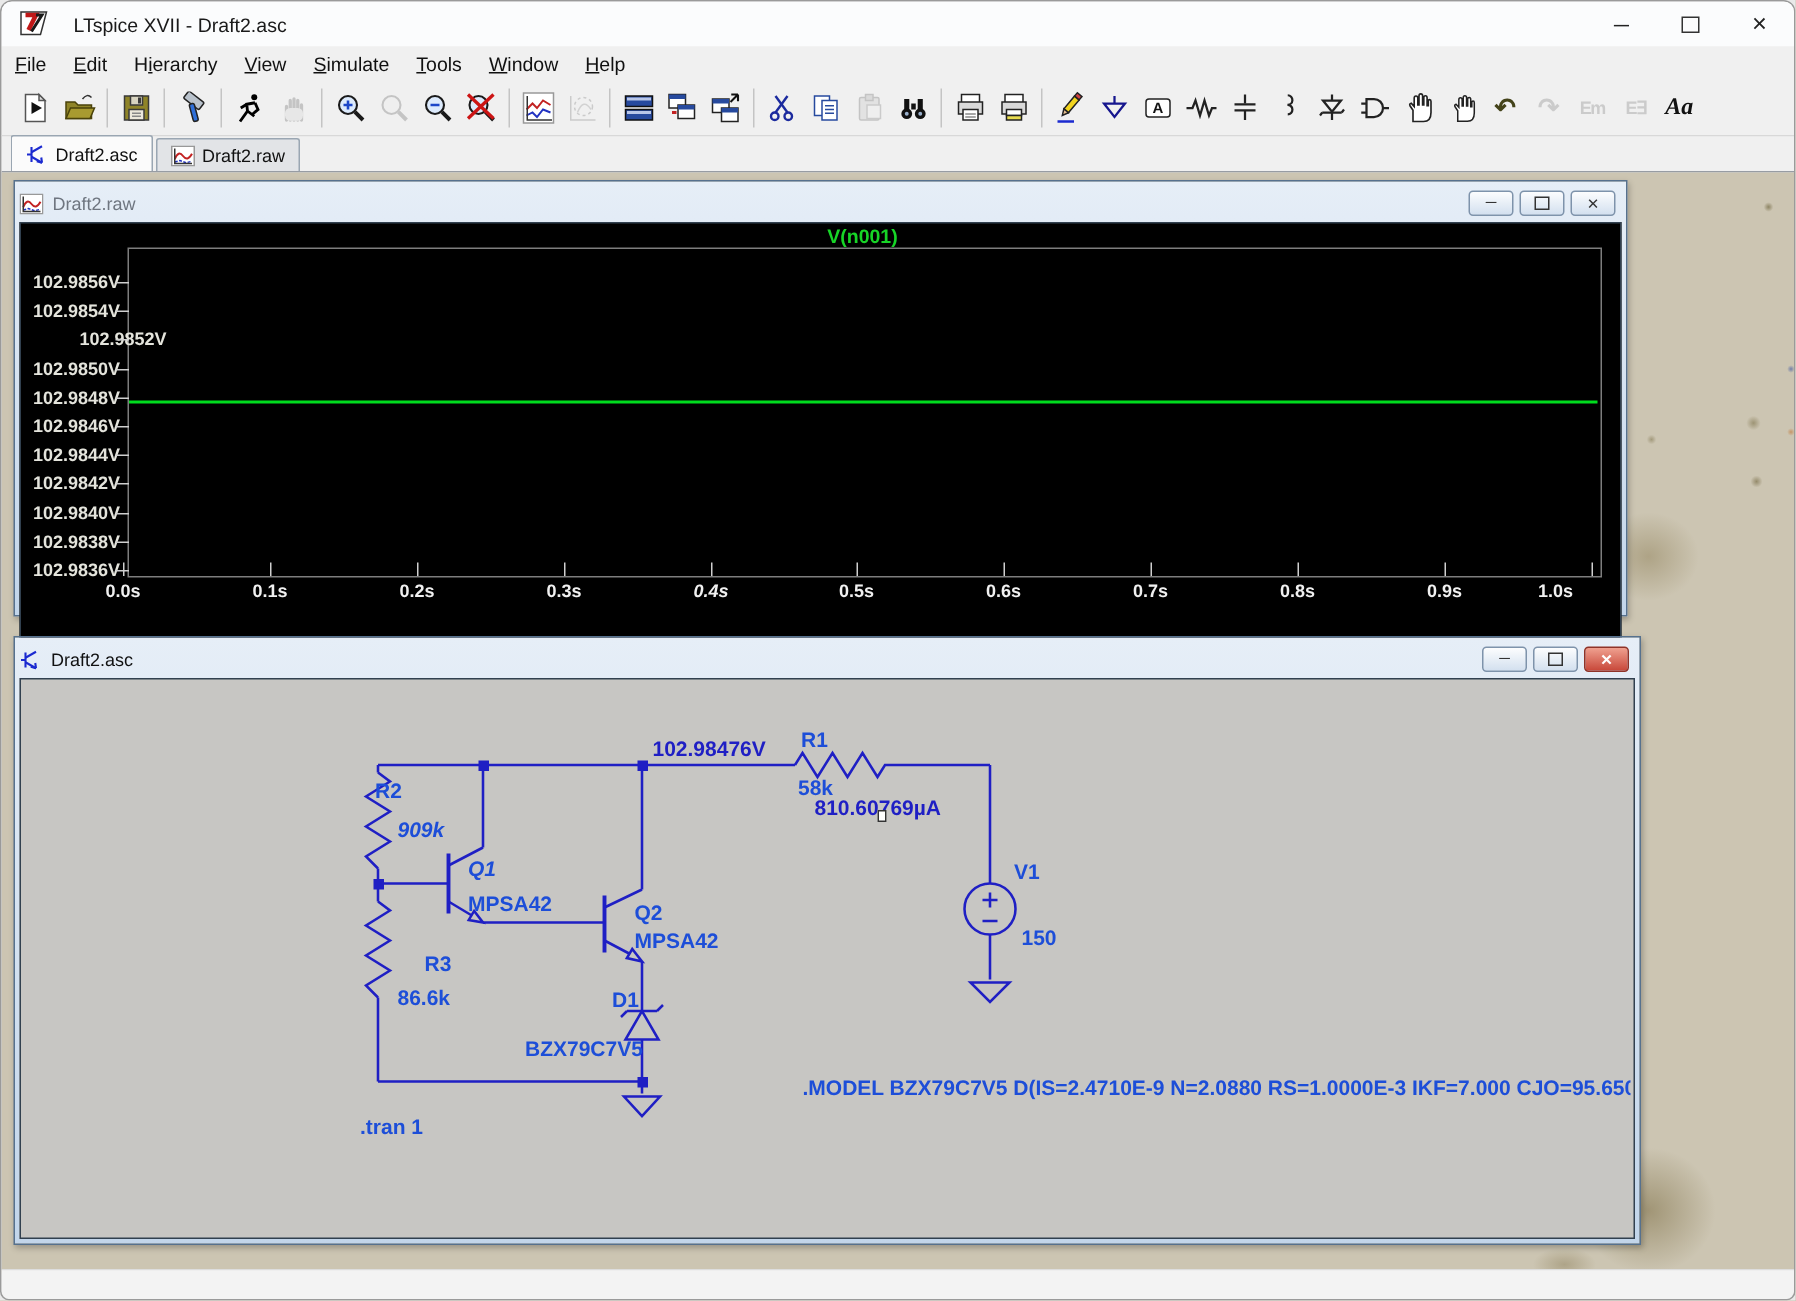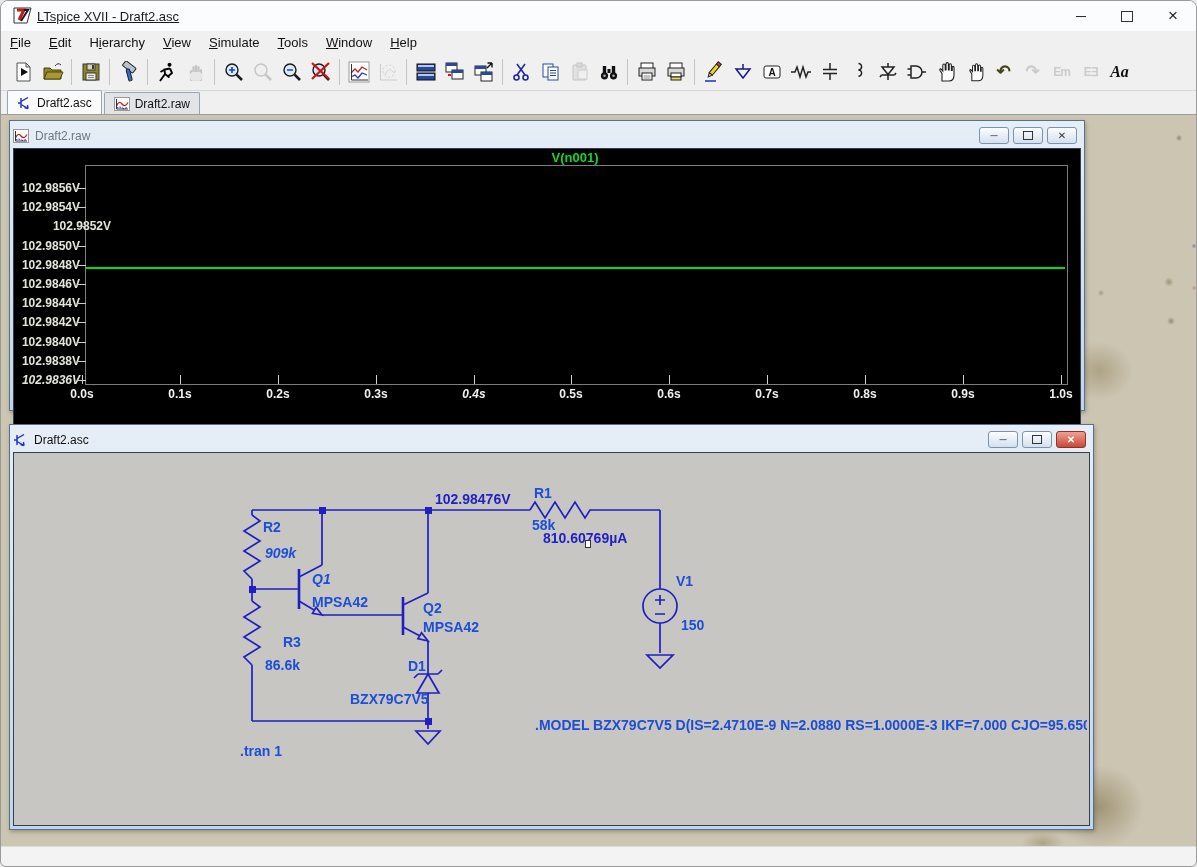--- a/index.html
+++ b/index.html
@@ -1,21 +1,21 @@
 <!DOCTYPE html>
 <html><head>
 <meta charset="utf-8">
 <style>
   html,body{margin:0;padding:0;}
   body{width:1197px;height:867px;position:relative;overflow:hidden;
        font-family:"Liberation Sans",sans-serif;background:#e9e9e9;}
   .app{position:absolute;inset:0;border:1px solid #9a9a9a;border-radius:8px 8px 6px 6px;overflow:hidden;background:#f0f0f0;}
   
   .titlebar{position:absolute;left:0;top:0;right:0;height:30px;background:#fbfcfd;display:flex;align-items:center;}
-  .titlebar .ttext{font-size:13px;color:#1a1a1a;margin-left:4px;text-decoration:underline;}
+  .titlebar .ttext{font-size:13px;color:#1a1a1a;margin-left:16px;}
   .winctl{position:absolute;right:0;top:0;height:30px;display:flex;}
   .winctl span{width:46px;height:30px;display:flex;align-items:center;justify-content:center;font-size:14px;color:#222;}
   .logo{margin-left:10px;display:flex;align-items:center;}
   
   .menubar{position:absolute;left:0;top:30px;right:0;height:22px;background:#f0f0f0;display:flex;align-items:center;font-size:13px;color:#111;}
   .menu-item{padding:2px 9px;}
   .menu-item .mn{text-decoration:underline;}
   
   .toolbar{position:absolute;left:0;top:52px;right:0;height:38px;background:#f0f0f0;display:flex;align-items:center;padding-left:8px;border-bottom:1px solid #d8d8d8;box-sizing:border-box;}
   .tb{width:29px;height:30px;display:flex;align-items:center;justify-content:center;flex:none;}
@@ -420,21 +420,21 @@
         <div class="ylab" style="top:31px;">102.9856V</div>
         <div class="ylab" style="top:50px;">102.9854V</div>
         <div class="ylab" style="top:69px;padding-left:31px;">102.9852V</div>
         <div class="ylab" style="top:89px;">102.9850V</div>
         <div class="ylab" style="top:108px;">102.9848V</div>
         <div class="ylab" style="top:127px;">102.9846V</div>
         <div class="ylab" style="top:146px;">102.9844V</div>
         <div class="ylab" style="top:165px;">102.9842V</div>
         <div class="ylab" style="top:185px;">102.9840V</div>
         <div class="ylab" style="top:204px;">102.9838V</div>
-        <div class="ylab" style="top:223px;font-style:italic;">102.9836V</div>
+        <div class="ylab" style="top:223px;">102.9836V</div>
         <div class="ydash" style="top:39px;"></div>
           <div class="ydash" style="top:58px;"></div>
           <div class="ydash" style="top:77px;"></div>
           <div class="ydash" style="top:97px;"></div>
           <div class="ydash" style="top:116px;"></div>
           <div class="ydash" style="top:135px;"></div>
           <div class="ydash" style="top:154px;"></div>
           <div class="ydash" style="top:173px;"></div>
           <div class="ydash" style="top:193px;"></div>
           <div class="ydash" style="top:212px;"></div>
@@ -454,21 +454,21 @@
         <div class="xlab" style="left:46px;">0.0s</div>
         <div class="xlab" style="left:144px;">0.1s</div>
         <div class="xlab" style="left:242px;">0.2s</div>
         <div class="xlab" style="left:340px;">0.3s</div>
         <div class="xlab" style="left:438px;font-style:italic;">0.4s</div>
         <div class="xlab" style="left:535px;">0.5s</div>
         <div class="xlab" style="left:633px;">0.6s</div>
         <div class="xlab" style="left:731px;">0.7s</div>
         <div class="xlab" style="left:829px;">0.8s</div>
         <div class="xlab" style="left:927px;">0.9s</div>
-        <div class="xlab" style="left:1025px;">1.0s</div>
+        <div class="xlab" style="left:1001px;">1.0s</div>
 
         <div class="trace" style="left:72px;top:118px;width:979px;"></div>
       </div>
     </div>
 
     <div class="child" style="left:8px;top:309px;width:1085px;height:406px;">
       <div class="ctitle">
         <svg width="15" height="14">
             <g stroke="#1b2ad0" fill="none" stroke-width="1.4">
               <line x1="4" y1="2" x2="4" y2="12"></line>
@@ -522,21 +522,21 @@
             <line x1="389" y1="144" x2="389" y2="182"></line>
           </g>
           <g fill="#1f1fc4" stroke="none">
             <rect x="305" y="54" width="7" height="7"></rect>
             <rect x="411" y="54" width="7" height="7"></rect>
             <rect x="235" y="133" width="7" height="7"></rect>
             <rect x="411" y="265" width="7" height="7"></rect>
           </g>
         </svg>
 
-        <div class="slabel" style="left:249px;top:66px;text-align:center;">R2</div>
+        <div class="slabel" style="left:236px;top:66px;text-align:center;">R2</div>
         <div class="slabel" style="left:251px;top:92px;font-style:italic;">909k</div>
         <div class="slabel" style="left:269px;top:181px;">R3</div>
         <div class="slabel" style="left:251px;top:204px;">86.6k</div>
         <div class="slabel" style="left:298px;top:118px;font-style:italic;">Q1</div>
         <div class="slabel" style="left:298px;top:141px;">MPSA42</div>
         <div class="slabel" style="left:409px;top:147px;">Q2</div>
         <div class="slabel" style="left:409px;top:166px;">MPSA42</div>
         <div class="slabel" style="left:394px;top:205px;">D1</div>
         <div class="slabel" style="left:336px;top:238px;width:78px;text-align:right;">BZX79C7V5</div>
         <div class="slabel" style="left:520px;top:32px;">R1</div>

